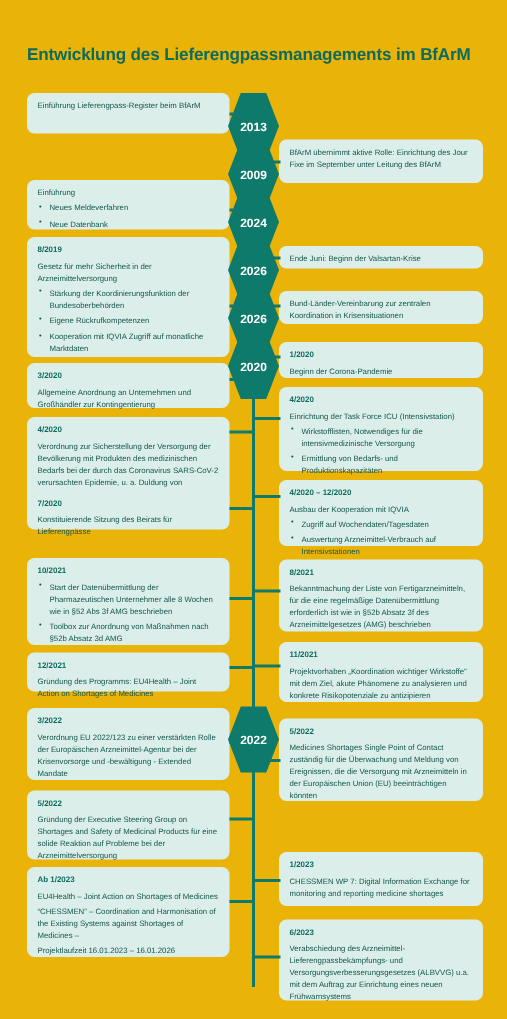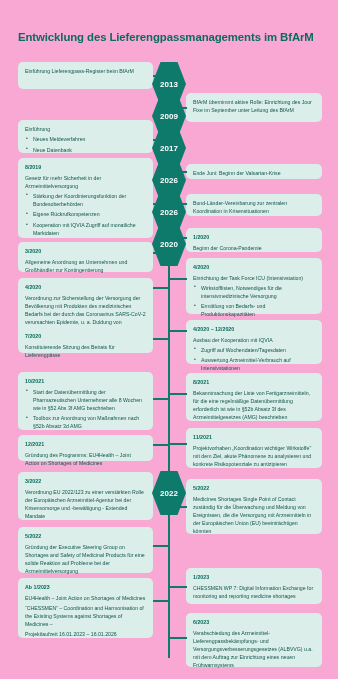--- a/index.html
+++ b/index.html
@@ -6,21 +6,21 @@
   body{
     width:338px;height:679px;
     background:#ffffff;
     font-family:"Liberation Sans", sans-serif;
     overflow:hidden;
     position:relative;
   }
   #page{
     position:relative;
     width:338px;height:679px;
-    background:#f9a8d4;
+    background:#eab308;
   }
   .title{
     position:absolute;
     left:18px; top:30px;
     width:305px;
     font-size:11.4px;
     font-weight:bold;
     color:#0b6b5e;
     letter-spacing:-0.1px;
     line-height:1.25;
@@ -104,21 +104,21 @@
 <body>
 
 <div id="page">
 
   <div class="title">Entwicklung des Lieferengpassmanagements im BfArM</div>
 
   <div class="spine"></div>
 
   <div class="hex" style="top:61px;">2013</div>
   <div class="hex" style="top:93px;">2009</div>
-  <div class="hex" style="top:125px;">2017</div>
+  <div class="hex" style="top:125px;">2024</div>
   <div class="hex" style="top:157px;">2026</div>
   <div class="hex" style="top:189px;">2026</div>
   <div class="hex" style="top:221px;">2020</div>
   <div class="hex" style="top:470px;">2022</div>
 
   <div class="conn" style="left:153px;top:75px;width:16px;"></div>
   <div class="conn" style="left:169px;top:107px;width:18px;"></div>
   <div class="conn" style="left:153px;top:139px;width:16px;"></div>
   <div class="conn" style="left:169px;top:171px;width:18px;"></div>
   <div class="conn" style="left:153px;top:203px;width:16px;"></div>

